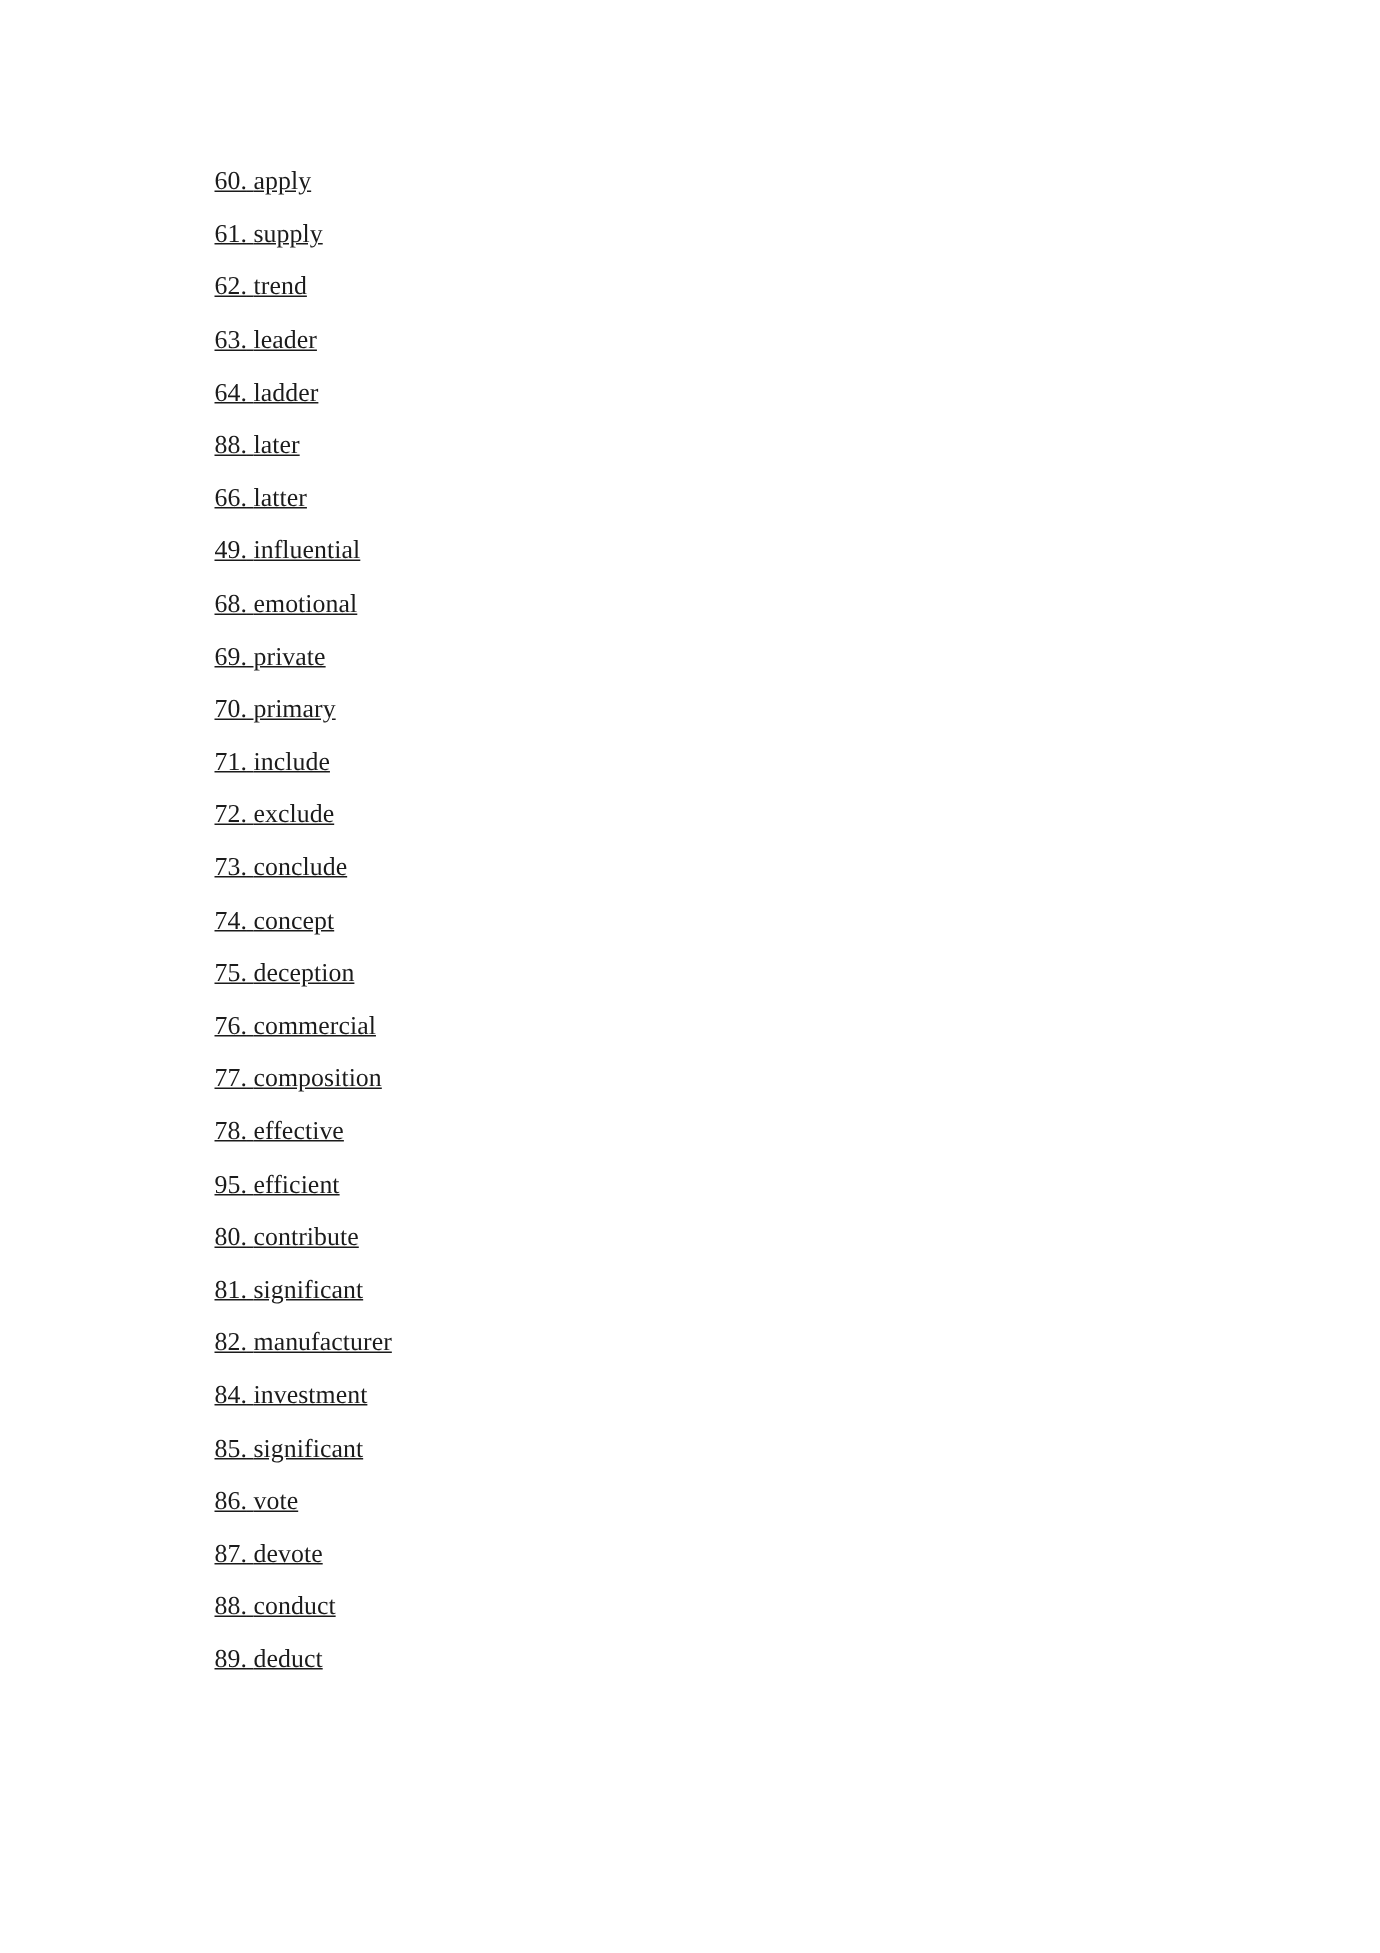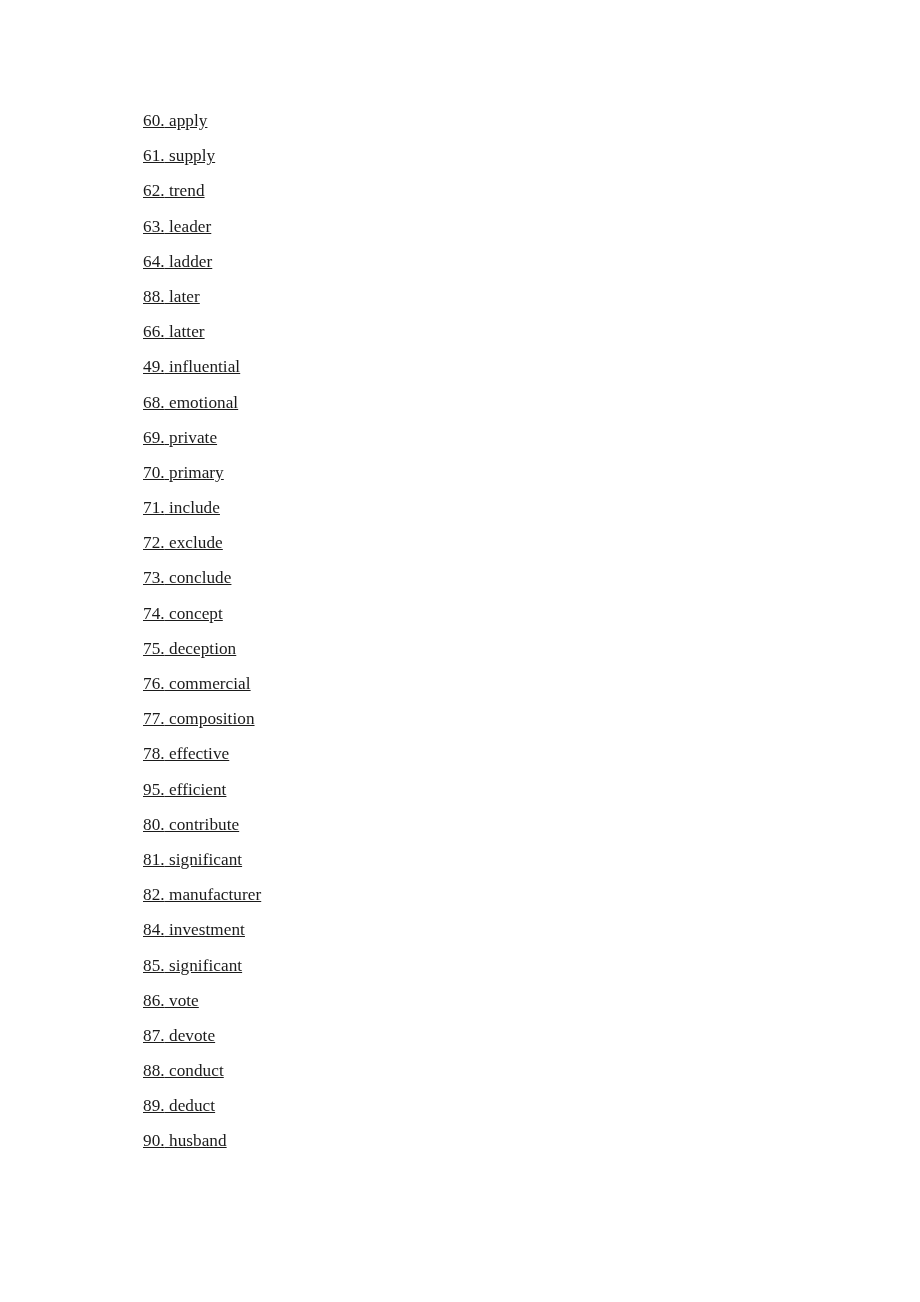--- a/index.html
+++ b/index.html
@@ -95,16 +95,15 @@
       <li><span class="item-num">95.</span> <span class="item-word">efficient</span></li>
       <li><span class="item-num">80.</span> <span class="item-word">contribute</span></li>
       <li><span class="item-num">81.</span> <span class="item-word">significant</span></li>
       <li><span class="item-num">82.</span> <span class="item-word">manufacturer</span></li>
       <li><span class="item-num">84.</span> <span class="item-word">investment</span></li>
       <li><span class="item-num">85.</span> <span class="item-word">significant</span></li>
       <li><span class="item-num">86.</span> <span class="item-word">vote</span></li>
       <li><span class="item-num">87.</span> <span class="item-word">devote</span></li>
       <li><span class="item-num">88.</span> <span class="item-word">conduct</span></li>
       <li><span class="item-num">89.</span> <span class="item-word">deduct</span></li>
-      <li><span class="item-num">90.</span> <span class="item-word">husband</span></li>
     </ol>
 
 </div>
 
 </body></html>

